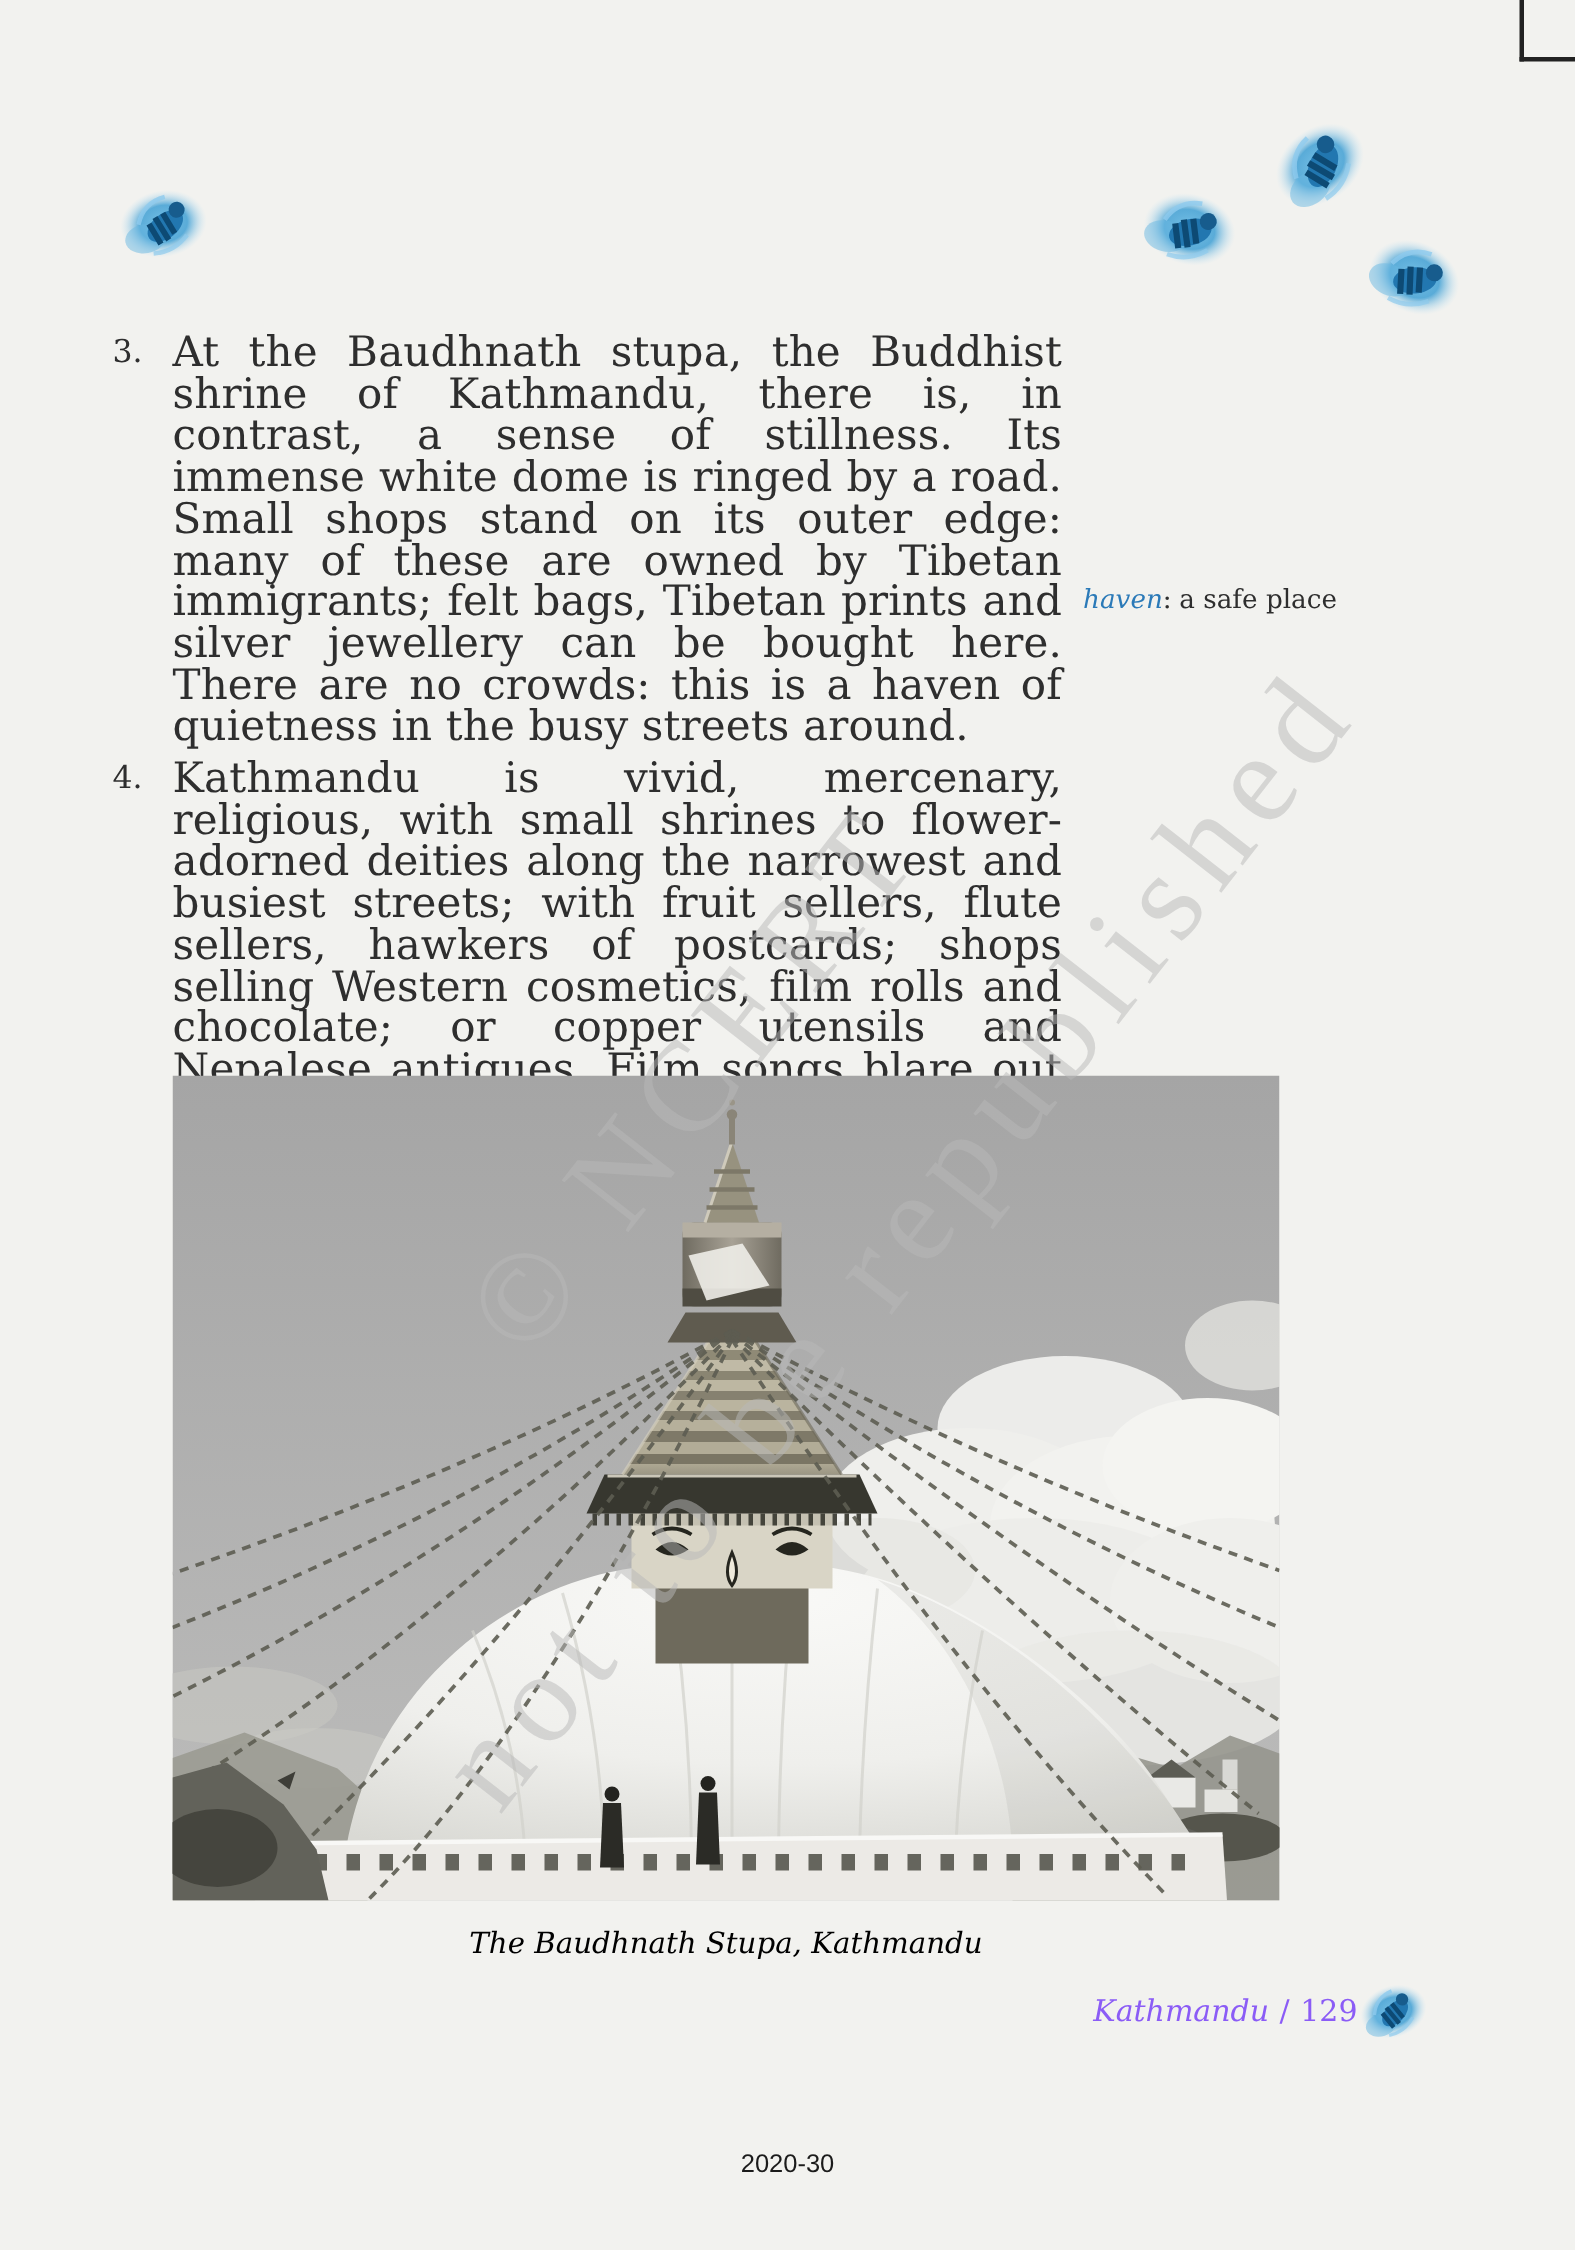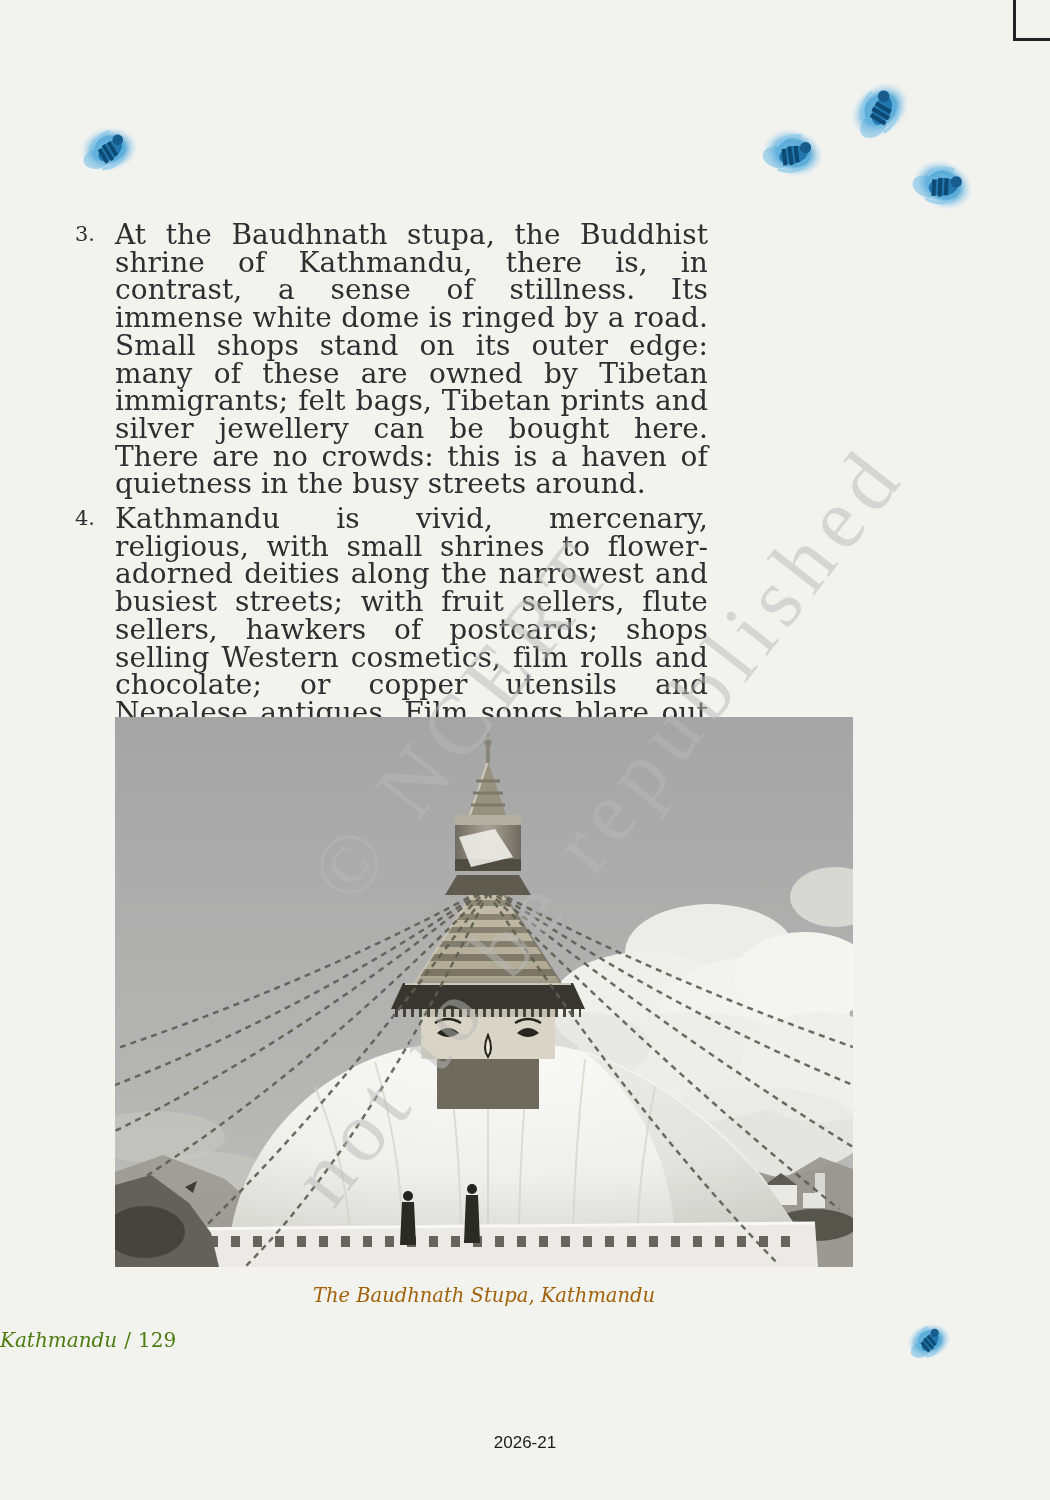--- a/index.html
+++ b/index.html
@@ -31,31 +31,31 @@
   .margin-note{position:absolute;left:722px;top:389px;width:300px;
                font-size:17.5px;line-height:22px;}
   .margin-note .term{font-style:italic;color:#2b7ab8;}
   .margin-note .sep{color:#2e2e2e;}
   .margin-note .def{color:#2e2e2e;margin-left:5px;}
 
   
   .figure{position:absolute;left:115px;top:717px;width:738px;height:550px;}
   .figure svg{display:block;}
   .caption{position:absolute;left:115px;top:1284px;width:738px;text-align:center;
-           font-style:italic;font-size:19.5px;color:#a16207;}
+           font-style:italic;font-size:19.5px;color:#000000;}
 
   
   .watermark{position:absolute;left:10px;top:600px;width:1040px;
              transform:rotate(-52deg);font-family:"Liberation Serif",serif;
              font-size:86px;letter-spacing:10px;line-height:172px;color:#b9b9b9;
              opacity:.5;text-align:center;white-space:nowrap;pointer-events:none;z-index:6;}
 
   
-  .running-footer{position:absolute;top:1328px;left:0;width:905px;text-align:left;
-                  font-size:20px;color:#4d7c0f;}
+  .running-footer{position:absolute;top:1328px;left:0;width:905px;text-align:right;
+                  font-size:20px;color:#8b5cf6;}
   .running-footer .chapter{font-style:italic;}
   .running-footer .sep{margin:0 7px;}
 
   .year-footer{position:absolute;top:1433px;left:0;width:100%;text-align:center;
                font-family:"Liberation Sans","DejaVu Sans",sans-serif;
                font-size:17px;color:#1b1b1b;}
 </style>
 </head>
 <body>
 
@@ -101,20 +101,23 @@
     <div class="para">
       <div class="para-num">3.</div>
       <div class="para-text">At the Baudhnath stupa, the Buddhist shrine of Kathmandu, there is, in contrast, a sense of stillness. Its immense white dome is ringed by a road. Small shops stand on its outer edge: many of these are owned by Tibetan immigrants; felt bags, Tibetan prints and silver jewellery can be bought here. There are no crowds: this is a haven of quietness in the busy streets around.</div>
     </div>
     <div class="para justify-last">
       <div class="para-num">4.</div>
       <div class="para-text">Kathmandu is vivid, mercenary, religious, with small shrines to flower-adorned deities along the narrowest and busiest streets; with fruit sellers, flute sellers, hawkers of postcards; shops selling Western cosmetics, film rolls and chocolate; or copper utensils and Nepalese antiques. Film songs blare out from the radios, car horns sound, bicycle bells ring, stray cows low questioningly at motorcycles, vendors shout out their wares. I indulge</div>
     </div>
   </div>
 
+  <div class="margin-note">
+    <span class="term">haven</span><span class="sep">:</span><span class="def">a safe place</span>
+  </div>
 
   <div class="figure">
     <svg viewBox="0 0 738 550" width="738" height="550">
       <defs>
         <linearGradient id="sky" x1="0" y1="0" x2="0" y2="1">
           <stop offset="0" stop-color="#a5a5a5"></stop>
             <stop offset="1" stop-color="#bdbdbc"></stop>
         </linearGradient>
         <radialGradient id="domeg" cx="50%" cy="12%" r="95%">
           <stop offset="0" stop-color="#f9f9f7"></stop>
@@ -310,15 +313,15 @@
     <div>not to be republished</div>
   </div>
 
   <div class="running-footer">
     <span class="chapter">Kathmandu</span><span class="sep">/</span><span>129</span>
   </div>
   <svg class="fly fly-footer" viewBox="0 0 64 56">
       <use href="#bee"></use>
     </svg>
 
-  <div class="year-footer">2026-21</div>
+  <div class="year-footer">2020-30</div>
 
 </div>
 
 </body></html>

